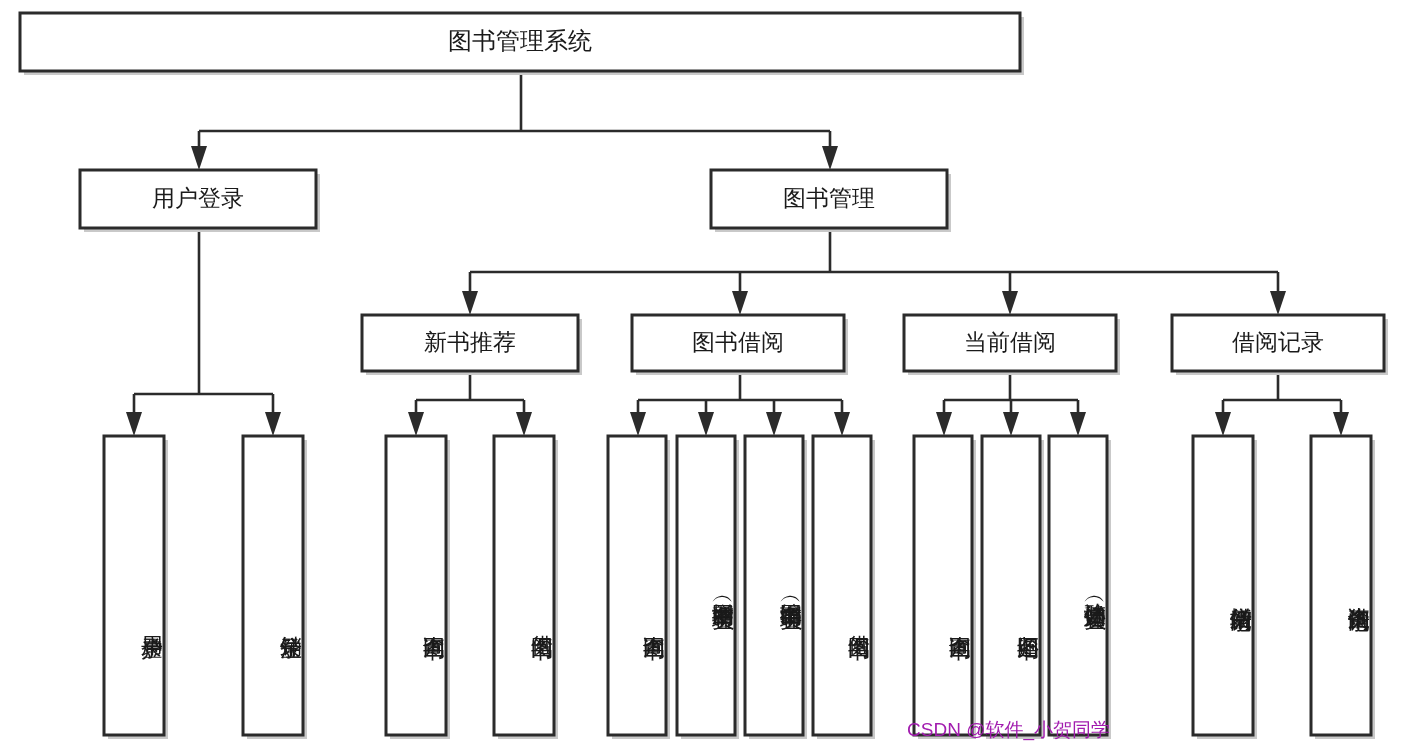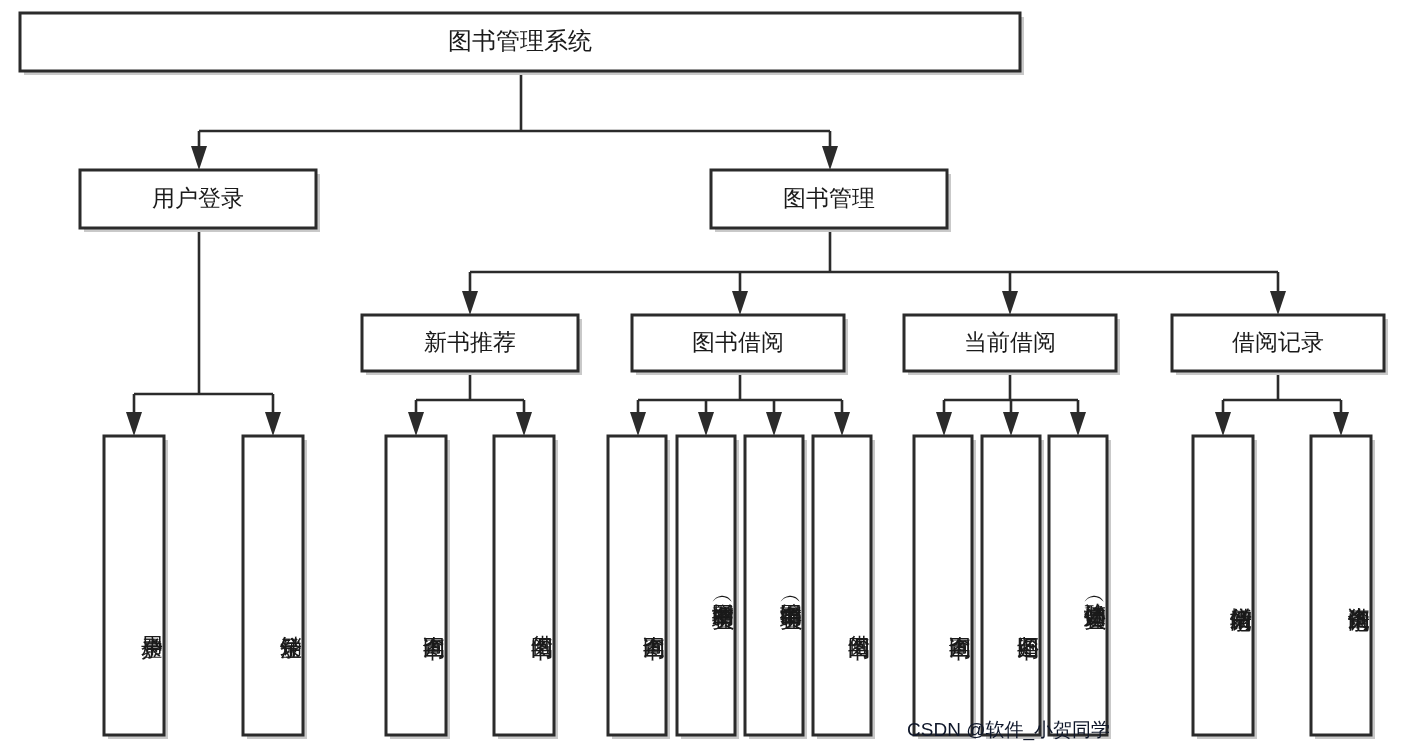--- a/index.html
+++ b/index.html
@@ -72,21 +72,21 @@
     display: flex;
     align-items: flex-start;
     justify-content: center;
   }
   .watermark {
     position: absolute;
     right: 8px;
     bottom: 4px;
     font-family: "Liberation Sans", "DejaVu Sans", sans-serif;
     font-size: 19px;
-    color: #0f172a;
+    color: #a21caf;
     white-space: nowrap;
     user-select: none;
   }
 </style>
 </head>
 <body>
 
 <div id="diagram-root">
 
   <svg id="diagram-svg" viewBox="0 0 1405 747">

